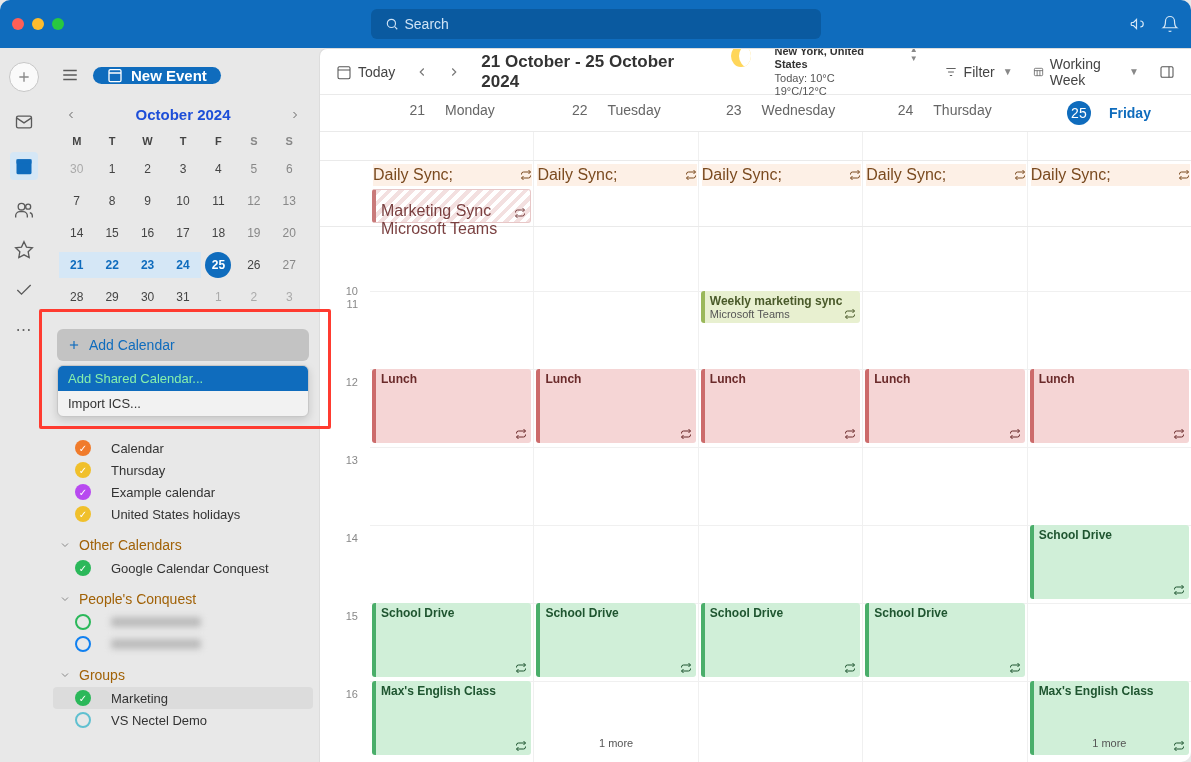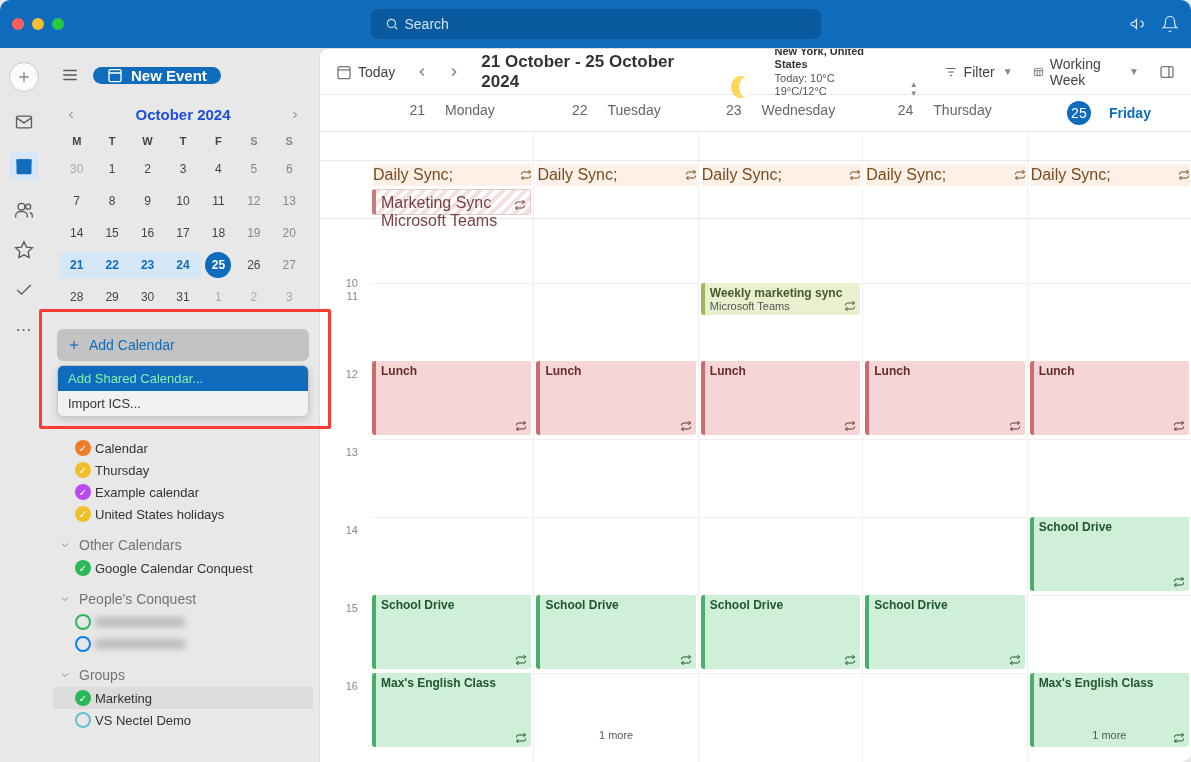--- a/index.html
+++ b/index.html
@@ -46,36 +46,36 @@
 
 .context-wrap { position: relative; margin: 12px 0; }
 .highlight-box { position:absolute; border:3px solid #ff3b30; left:-8px; top:-20px; width:292px; height:120px; pointer-events:none; border-radius:2px;}
 .add-cal-btn { background: #c3c3c3; border-radius: 6px; margin: 0 10px; padding: 8px 10px; display:flex; align-items:center; gap:8px; color:#0f6cbd; font-weight:500; font-size:14px;}
 .context-menu { background:#f2f2f2; border:1px solid #c7c7c7; border-radius:6px; margin: 4px 10px; overflow:hidden; box-shadow: 0 3px 8px rgba(0,0,0,.15);}
 .context-item { padding: 5px 10px; font-size: 13px; color: #333; cursor:pointer;}
 .context-item.sel { background:#0f6cbd; color:#86efac; }
 
 .cal-list { padding: 0 6px; overflow-y:auto; }
 .cal-group { padding: 4px 0; }
-.cal-group-header { display:flex; align-items:center; gap:6px; padding: 4px 6px; font-size:14px; color:#737373; cursor:pointer;text-align:right;}
+.cal-group-header { display:flex; align-items:center; gap:6px; padding: 4px 6px; font-size:14px; color:#a16207; cursor:pointer;text-align:right;}
 .chev { width:14px; color:#888; }
-.cal-item { display:flex; align-items:center; gap:4px; padding:3px 4px 3px 22px; font-size:13px; color:#333; border-radius:4px;}
+.cal-item { display:flex; align-items:center; gap:20px; padding:3px 4px 3px 22px; font-size:13px; color:#333; border-radius:4px;}
 .cal-item.sel { background:#dcdcdc;}
 .cal-dot { width:16px; height:16px; border-radius:50%; display:flex;align-items:center;justify-content:center; flex-shrink:0;}
 .cal-dot.filled::after{content:"✓"; color:#fff; font-size:10px;}
 .cal-dot.ring { border:2px solid; background:transparent !important;}
 .blur-name { filter: blur(3px); background:#bbb; width:90px; height:10px; border-radius:3px;}
 
 .content { flex: 1; background: #fff; border-top-left-radius: 8px; display:flex; flex-direction:column; overflow:hidden; border:1px solid #ddd; border-right:none; border-bottom:none;}
 
 .toolbar { height: 46px; display:flex; align-items:center; padding: 0 10px; gap:10px; border-bottom:1px solid #eaeaea; }
 .tb-btn { display:flex; align-items:center; gap:6px; padding:4px 6px; color:#444; font-size:14px; cursor:pointer; border-radius:4px;}
 .tb-nav { color:#777; padding:4px; cursor:pointer;}
 .date-range { font-size:17px; font-weight:600; color:#333; margin-left:6px;}
-.weather { display:flex; align-items:flex-end; gap:24px; margin-left:24px;}
+.weather { display:flex; align-items:flex-start; gap:24px; margin-left:24px;}
 .moon { width:22px; height:22px; border-radius:50%; background:#ffd65a; position:relative; overflow:hidden;}
 .moon::after{content:"";position:absolute;width:18px;height:22px;border-radius:50%;background:#fff;right:-6px;top:0;}
 .weather-text { font-size:11px; line-height:1.2; color:#555;}
 .weather-text .loc{font-weight:600; color:#333;}
 .tb-spacer{flex:1;}
 .tb-right{display:flex;align-items:center;gap:8px;}
 .chev-down{font-size:10px;color:#888;margin-left:2px;}
 
 .week-header { display:flex; border-bottom:1px solid #eaeaea; padding-left:50px;}
 .day-header { flex:1; text-align:center; padding:6px 0;}
@@ -99,21 +99,21 @@
 
 .event { position:absolute; left:2px; right:2px; border-radius:3px; padding:3px 5px; font-size:11px; overflow:hidden; border-left:4px solid;}
 .event .title{font-weight:600; font-size:12px;}
 .event .sub{font-size:11px; color:#555;}
 .recur-icon { position:absolute; right:4px; bottom:3px; }
 .recur-icon svg{width:12px;height:12px;}
 
 .ev-daily { background:#fdf0e6; border-left-color:#e8a06a; color:#7a4a1f; top:0; height:22px; left:1px;right:1px; position:relative; display:flex;align-items:center;}
 .ev-daily .recur-icon{position:static;margin-left:auto;}
 
-.ev-marketing { position:relative; background:repeating-linear-gradient(135deg,#f3e0e0,#f3e0e0 4px,#fff 4px,#fff 8px); border:1px solid #e8c7c7; border-left:4px solid #c97a7a; color:#7a4040; margin-top:3px; height:26px; padding:4px 5px; border-radius:3px;}
+.ev-marketing { position:relative; background:repeating-linear-gradient(135deg,#f3e0e0,#f3e0e0 4px,#fff 4px,#fff 8px); border:1px solid #e8c7c7; border-left:4px solid #c97a7a; color:#7a4040; margin-top:3px; height:34px; padding:12px 5px; border-radius:3px;}
 
 .ev-wmksync{ background:#e8f0d0; border-left-color:#9ab85a; color:#4a5a2a;}
 .ev-lunch{ background:#f5d5d5; border-left-color:#cc6b6b; color:#6a2a2a;}
 .ev-school{ background:#d0efd8; border-left-color:#4aae6a; color:#1f5530;}
 .ev-english{ background:#d0efd8; border-left-color:#4aae6a; color:#1f5530;}
 
 .more-link{position:absolute; bottom:2px; left:50%; transform:translateX(-50%); font-size:11px; color:#555;}
 
 svg { display:block; }
 </style>

